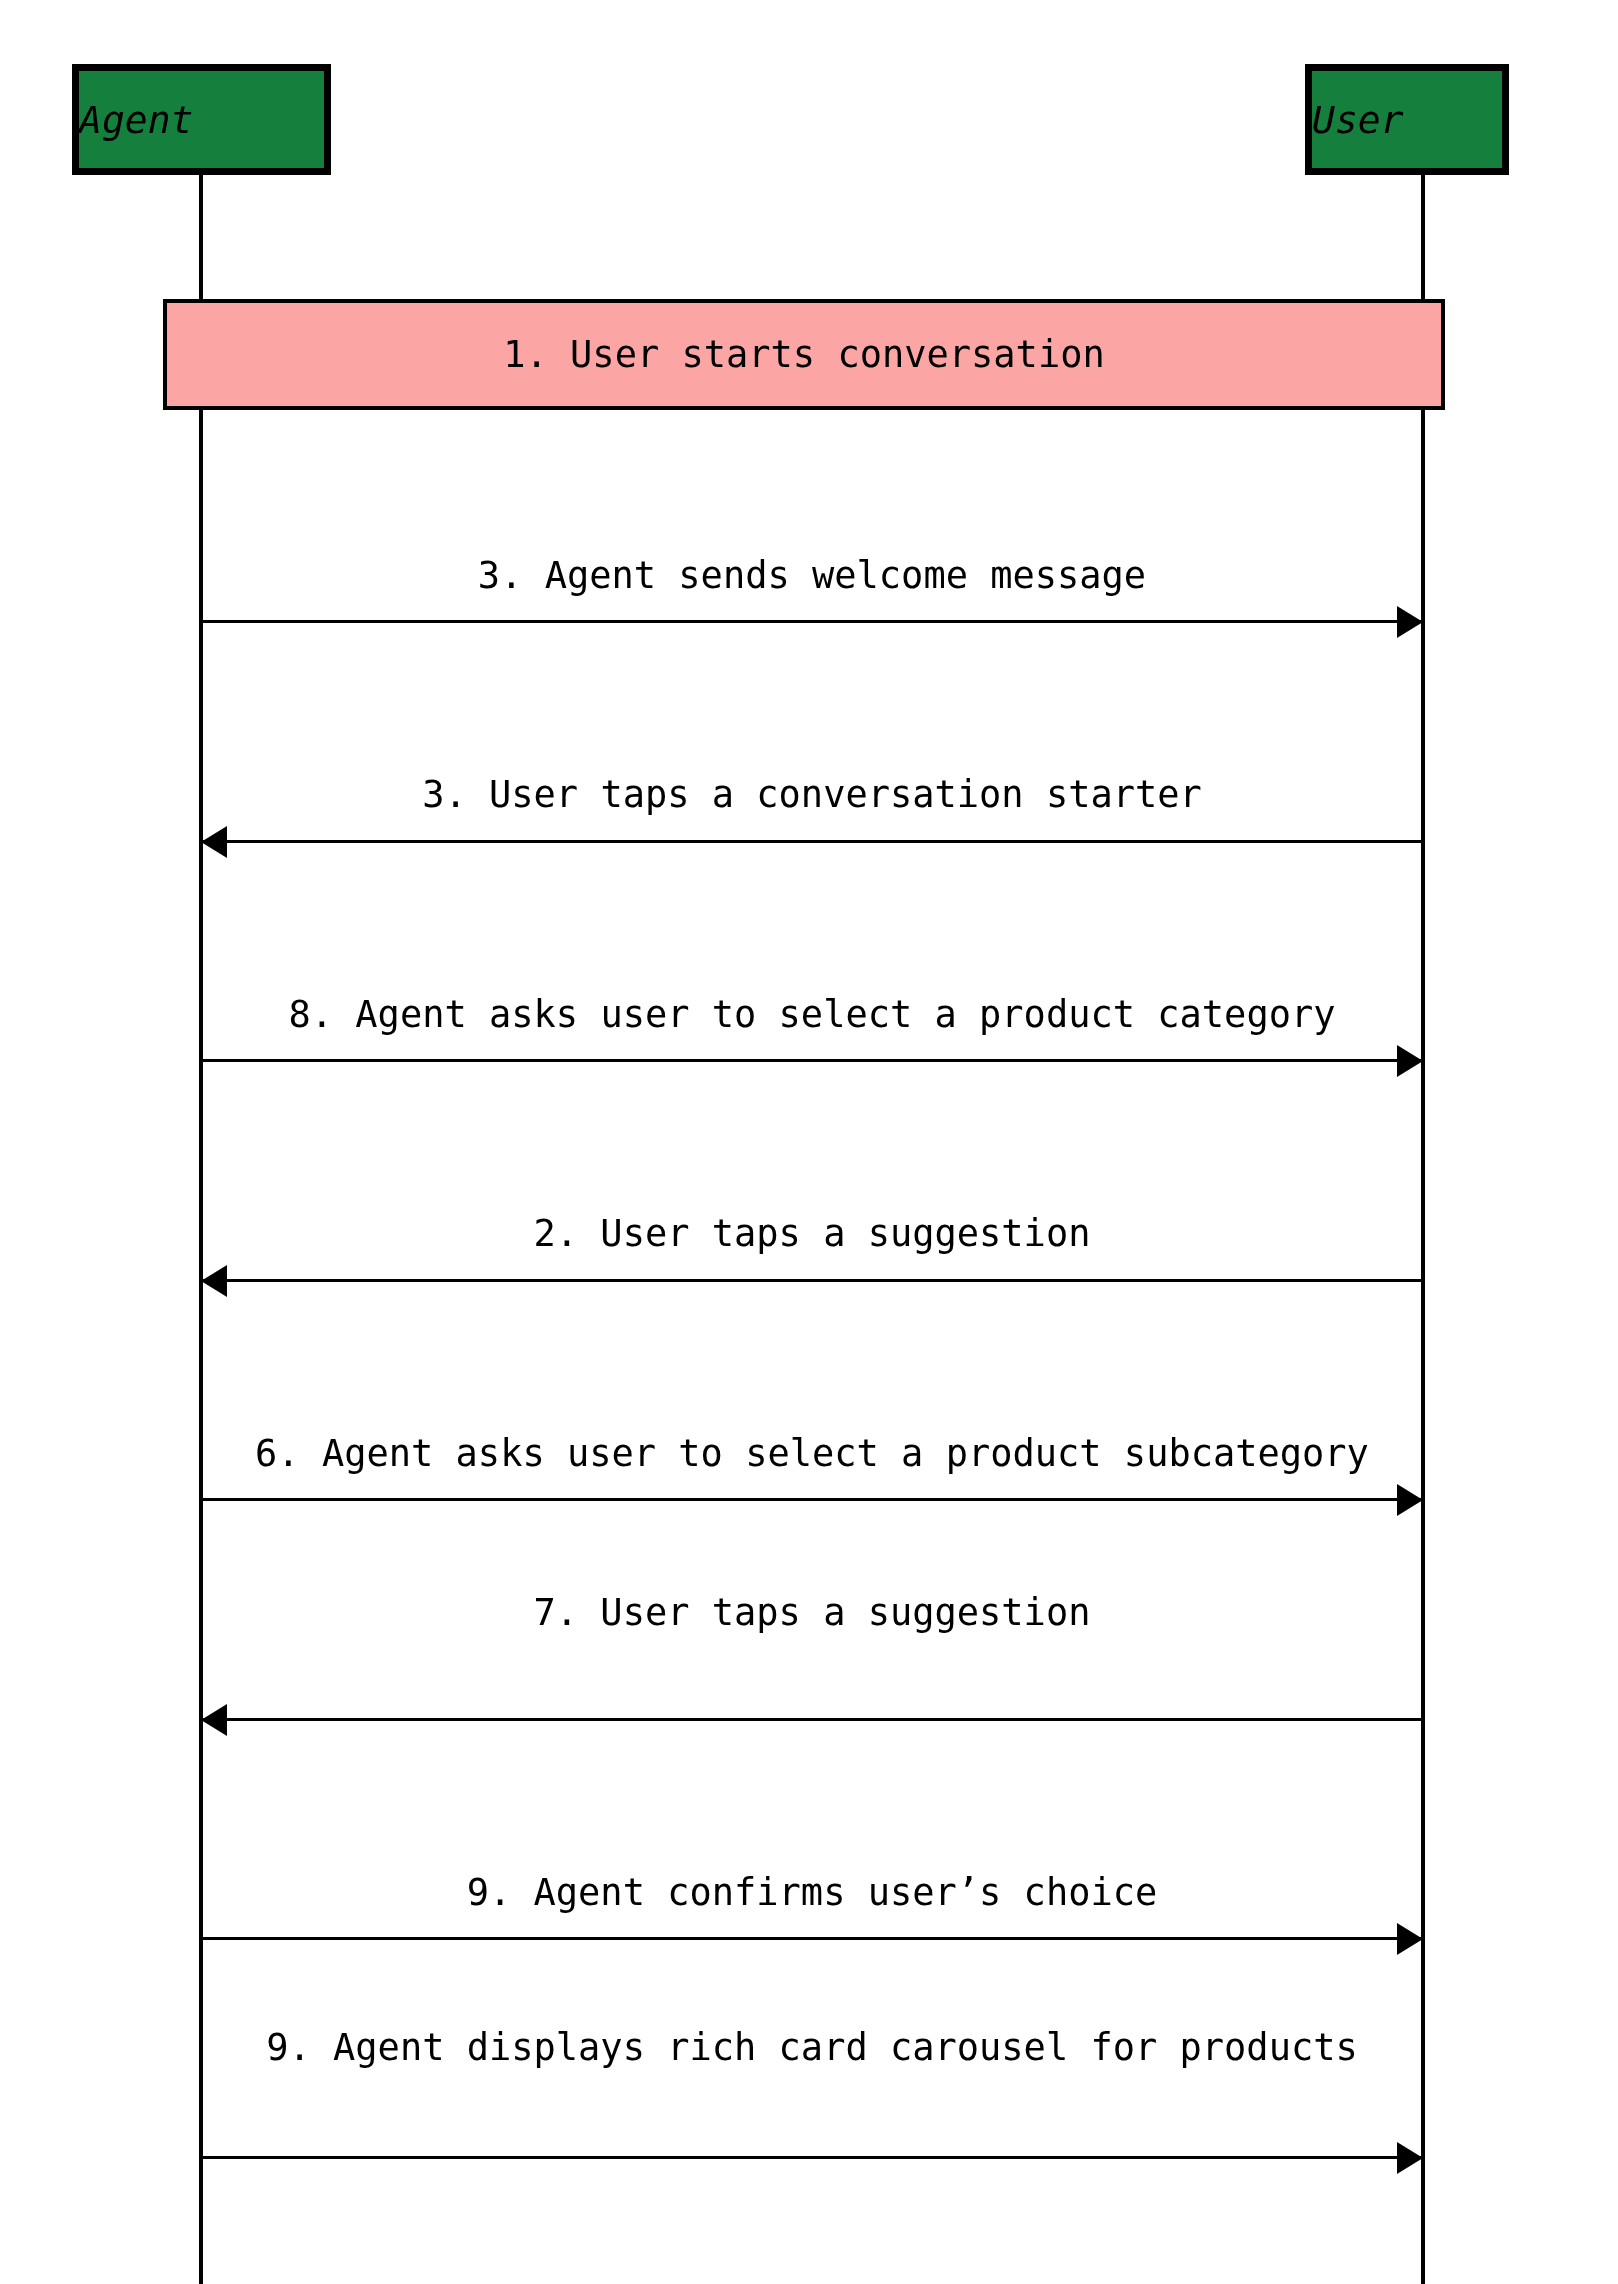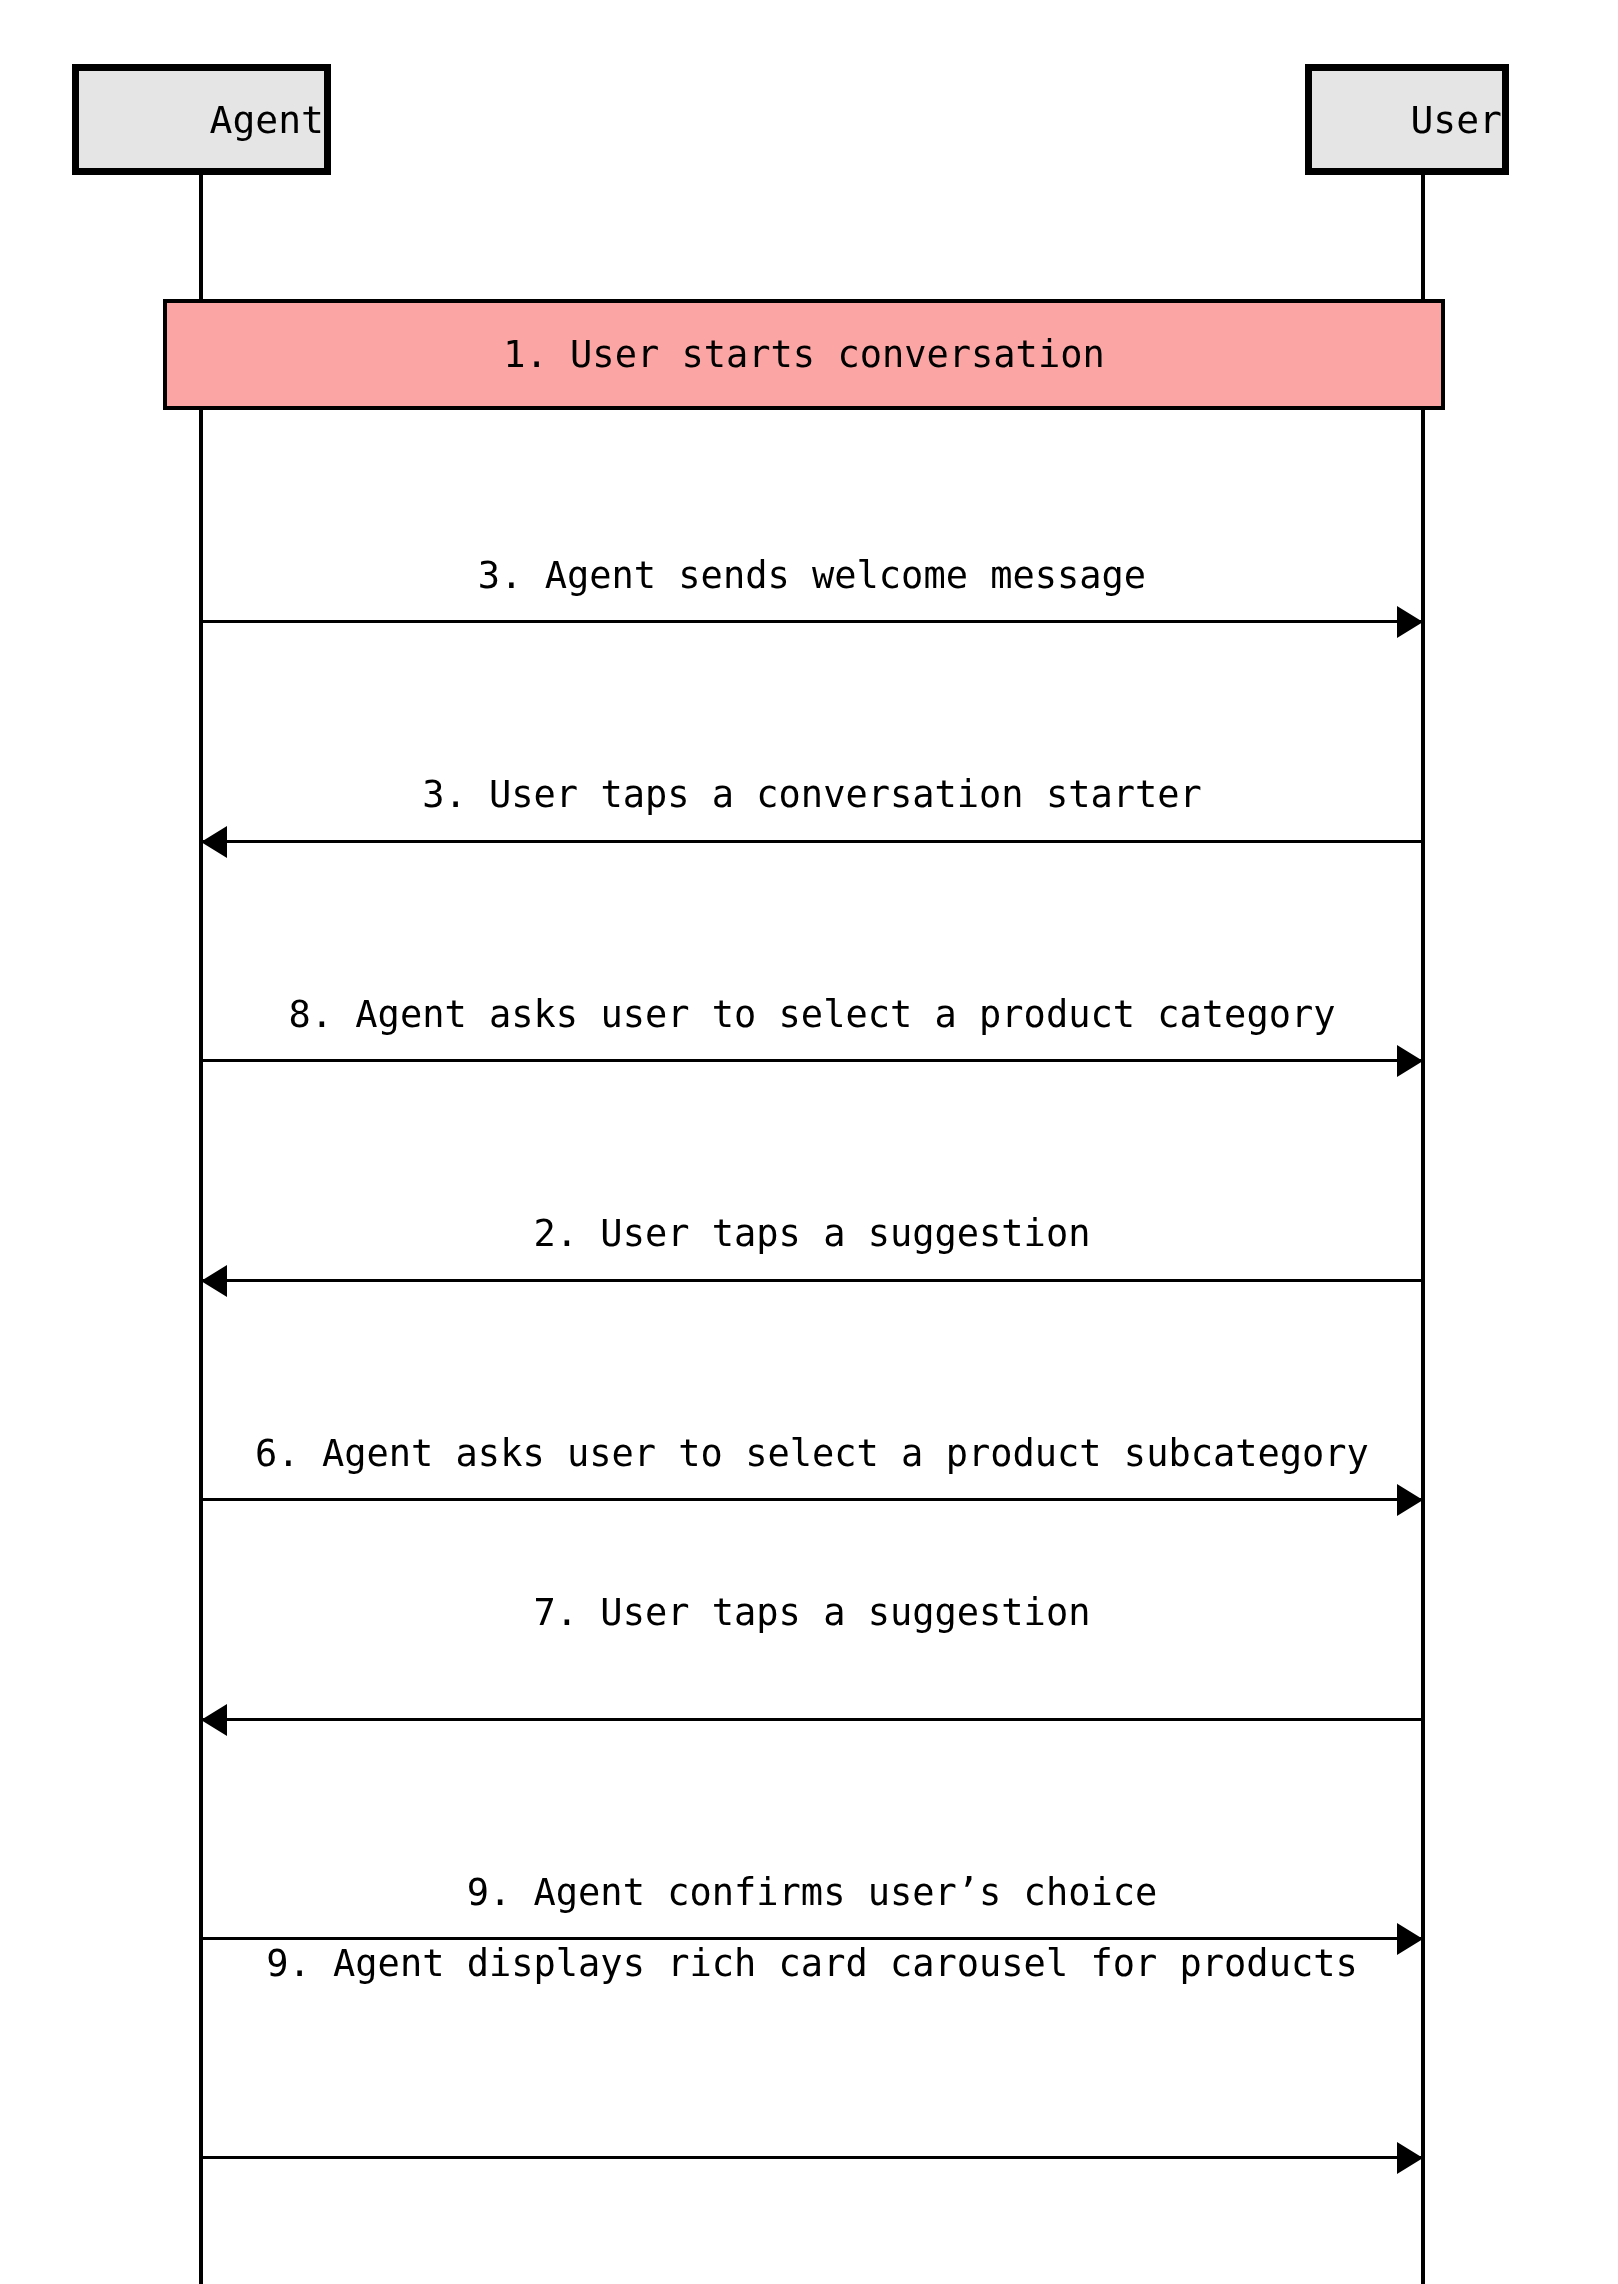--- a/index.html
+++ b/index.html
@@ -27,26 +27,27 @@
     z-index: 1;
   }
   #lifeline-agent { left: 199px; }
   #lifeline-user  { left: 1421px; }
 
   
   .actor-box {
     position: absolute;
     height: 111px;
     border: 7.3px solid #000000;
-    background: #e5e5e5;
+    background: #15803d;
     box-sizing: border-box;
     display: flex;
     align-items: center;
-    justify-content: flex-end;
+    justify-content: flex-start;
     z-index: 5;
+    font-style: italic;
   }
   .actor-box .actor-label {
     font-size: 38px;
     line-height: 38px;
     white-space: nowrap;
   }
   #actor-agent-top    { left: 72px;  top: 64px;  width: 259px; }
   #actor-user-top     { left: 1305px; top: 64px;  width: 204px; }
 
   
@@ -204,21 +205,21 @@
       <div>
       <div class="msg-label" style="top: 1786px;">
           <span>9. Agent confirms user’s choice</span>
         </div>
       <div class="msg-arrow dir-right" style="top: 1922px;">
         <div class="arrow-shaft"></div>
         <div class="arrow-head"></div>
       </div>
     </div>
       <div>
-      <div class="msg-label" style="top: 1895px; justify-content: center;">
+      <div class="msg-label" style="top: 1941px;">
           <span>9. Agent displays rich card carousel for products</span>
         </div>
       <div class="msg-arrow dir-right" style="top: 2141px;">
         <div class="arrow-shaft"></div>
         <div class="arrow-head"></div>
       </div>
     </div>
       <div>
       <div class="msg-label" style="top: 2224px;"></div>
 

